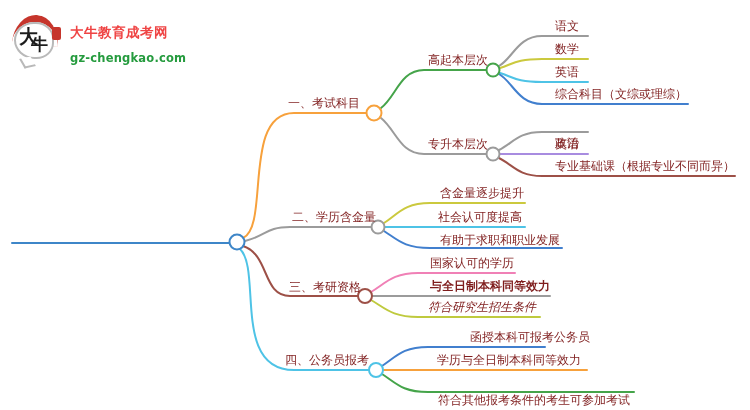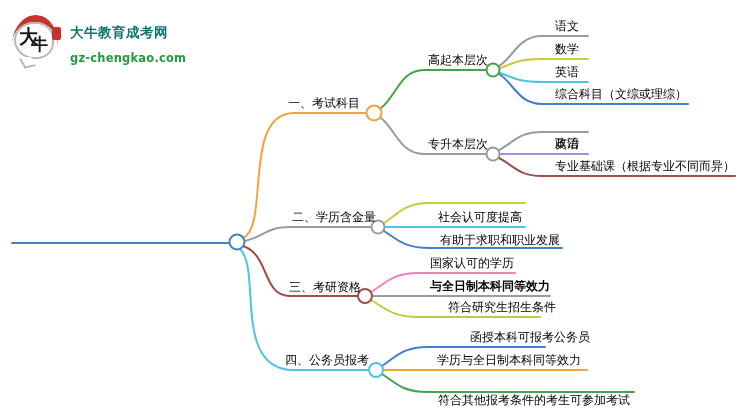--- a/index.html
+++ b/index.html
@@ -1,37 +1,37 @@
 <!DOCTYPE html>
 <html><head>
 <meta charset="utf-8">
 <style>
   html,body{margin:0;padding:0;background:#fff;}
   .canvas{position:relative;width:750px;height:410px;background:#ffffff;overflow:hidden;
           font-family:"DejaVu Sans",sans-serif;}
   svg.map{position:absolute;left:0;top:0;}
   svg.map path{fill:none;stroke-width:2;stroke-linecap:round;}
   svg.map circle{fill:#ffffff;stroke-width:2;}
-  .label{position:absolute;white-space:nowrap;font-size:12px;line-height:15px;color:#000000;}
+  .label{position:absolute;white-space:nowrap;font-size:12px;line-height:15px;color:#7f1d1d;}
   .root-label{font-size:12.5px;line-height:16px;color:#454545;}
   
   .logo{position:absolute;left:13px;top:16px;display:flex;gap:9px;align-items:flex-start;}
   .logo-icon{position:relative;width:48px;height:50px;}
   .bubble{position:absolute;left:1px;top:6px;width:36px;height:33px;background:#fff;
           border:2px solid #b9b9b9;border-radius:52% 48% 46% 54%;}
   .bubble-tail{position:absolute;left:9px;top:41px;width:9px;height:9px;background:#fff;
           border-right:2px solid #b9b9b9;border-bottom:2px solid #b9b9b9;
           transform:rotate(60deg) skewX(-18deg);}
   .red-arc{position:absolute;left:0px;top:-1px;width:46px;height:23px;
           border-radius:100% 100% 0 0 / 200% 200% 0 0;
           border-top:7px solid #c6352c;transform:rotate(5deg);}
   .seal{position:absolute;left:39px;top:11px;width:9px;height:13px;background:#c6352c;border-radius:2px;}
   .char-da{position:absolute;left:6px;top:8px;font-size:19px;font-weight:bold;color:#1c1c1c;}
   .char-niu{position:absolute;left:18px;top:17px;font-size:17px;font-weight:bold;color:#1c1c1c;}
-  .logo-title{font-size:13.5px;font-weight:bold;color:#0f766e;letter-spacing:0.5px;margin-top:8px;}
+  .logo-title{font-size:13.5px;font-weight:bold;color:#ef4444;letter-spacing:0.5px;margin-top:8px;}
   .logo-sub{font-size:11.5px;font-weight:bold;color:#259b3e;letter-spacing:0.2px;margin-top:9px;}
 </style>
 </head>
 <body>
 
 <div class="canvas">
 
   <svg class="map" width="750" height="410">
 
     <path d="M 12 243 H 230" stroke="#3E86C8"></path>
@@ -100,24 +100,25 @@
 
   <div class="label" style="left:555px;top:19px;">语文</div>
   <div class="label" style="left:555px;top:42px;">数学</div>
   <div class="label" style="left:555px;top:65px;">英语</div>
   <div class="label" style="left:555px;top:87px;">综合科目（文综或理综）</div>
 
   <div class="label" style="left:555px;top:115px;margin-top:21px;">政治</div>
   <div class="label" style="left:555px;top:137px;">英语</div>
   <div class="label" style="left:555px;top:159px;">专业基础课（根据专业不同而异）</div>
 
+  <div class="label" style="left:440px;top:186px;">含金量逐步提升</div>
   <div class="label" style="left:438px;top:210px;">社会认可度提高</div>
   <div class="label" style="left:440px;top:233px;">有助于求职和职业发展</div>
 
   <div class="label" style="left:430px;top:256px;">国家认可的学历</div>
   <div class="label" style="left:430px;top:279px;font-weight:bold;">与全日制本科同等效力</div>
-  <div class="label" style="left:448px;top:300px;">符合研究生招生条件</div>
+  <div class="label" style="left:428px;top:300px;font-style:italic;">符合研究生招生条件</div>
 
   <div class="label" style="left:430px;top:330px;margin-left:40px;">函授本科可报考公务员</div>
   <div class="label" style="left:437px;top:353px;">学历与全日制本科同等效力</div>
   <div class="label" style="left:438px;top:393px;">符合其他报考条件的考生可参加考试</div>
 
 </div>
 
 </body></html>

